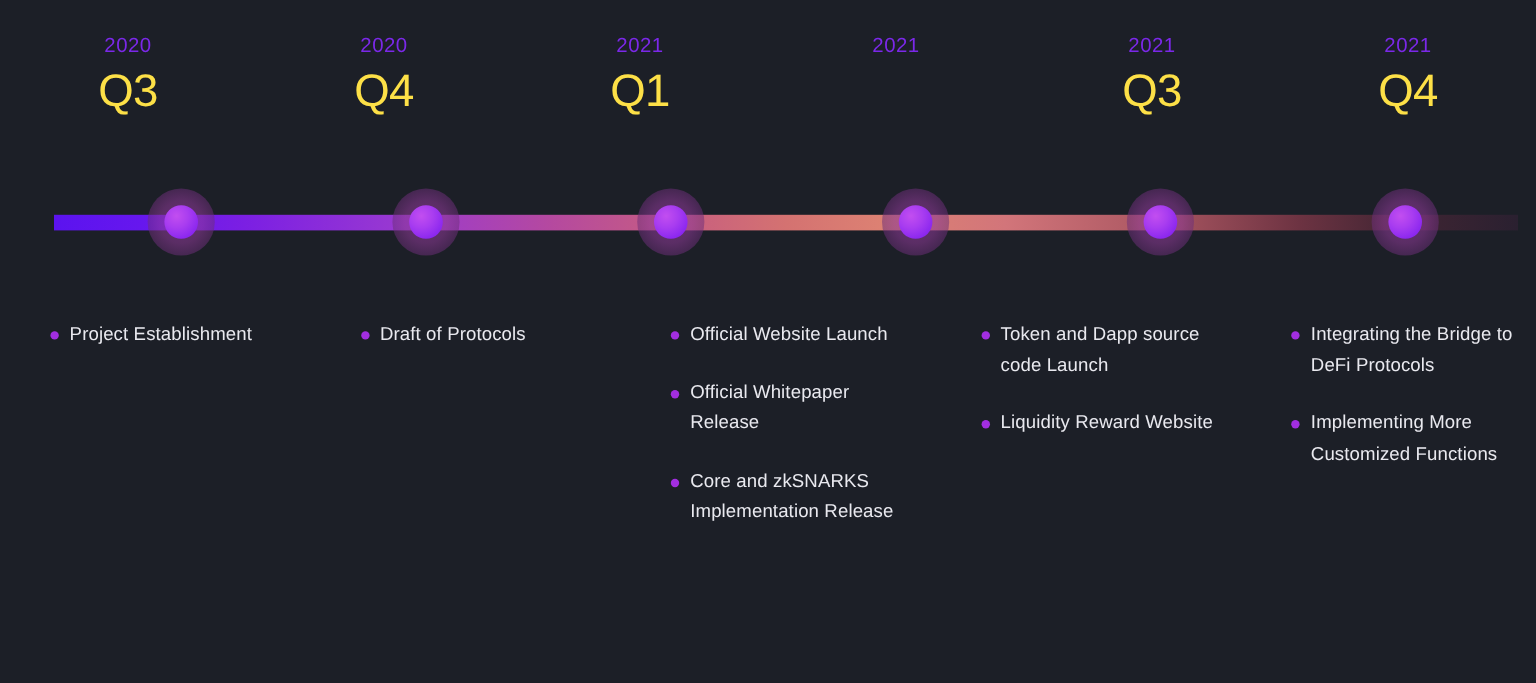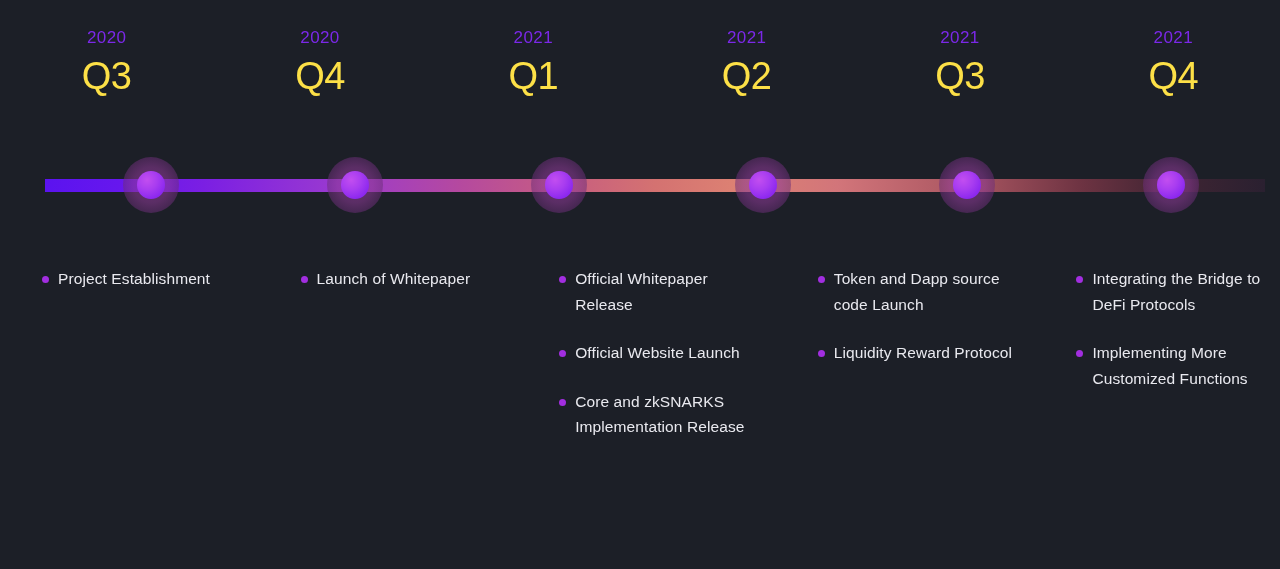--- a/index.html
+++ b/index.html
@@ -188,21 +188,20 @@
     <div class="header-cell">
       <div class="header-inner">
         <span class="year">2021</span>
         <span class="quarter">Q1</span>
       </div>
     </div>
 
     <div class="header-cell">
       <div class="header-inner">
         <span class="year">2021</span>
-        <span class="quarter">Q2</span>
       </div>
     </div>
 
     <div class="header-cell">
       <div class="header-inner">
         <span class="year">2021</span>
         <span class="quarter">Q3</span>
       </div>
     </div>
 
@@ -249,47 +248,47 @@
     <div class="col">
       <div class="milestone">
         <span class="bullet"></span>
         <span class="ms-text">Project Establishment</span>
       </div>
     </div>
 
     <div class="col">
       <div class="milestone">
         <span class="bullet"></span>
-        <span class="ms-text">Launch of Whitepaper</span>
-      </div>
-    </div>
-
-    <div class="col">
+        <span class="ms-text">Draft of Protocols</span>
+      </div>
+    </div>
+
+    <div class="col">
+      <div class="milestone">
+        <span class="bullet"></span>
+        <span class="ms-text">Official Website Launch</span>
+      </div>
       <div class="milestone">
         <span class="bullet"></span>
         <span class="ms-text">Official Whitepaper Release</span>
       </div>
       <div class="milestone">
         <span class="bullet"></span>
-        <span class="ms-text">Official Website Launch</span>
-      </div>
-      <div class="milestone">
-        <span class="bullet"></span>
         <span class="ms-text">Core and zkSNARKS Implementation Release</span>
       </div>
     </div>
 
     <div class="col">
       <div class="milestone">
         <span class="bullet"></span>
         <span class="ms-text">Token and Dapp source code Launch</span>
       </div>
       <div class="milestone">
         <span class="bullet"></span>
-        <span class="ms-text">Liquidity Reward Protocol</span>
+        <span class="ms-text">Liquidity Reward Website</span>
       </div>
     </div>
 
 
     <div class="col">
       <div class="milestone">
         <span class="bullet"></span>
         <span class="ms-text">Integrating the Bridge to DeFi Protocols</span>
       </div>
       <div class="milestone">

